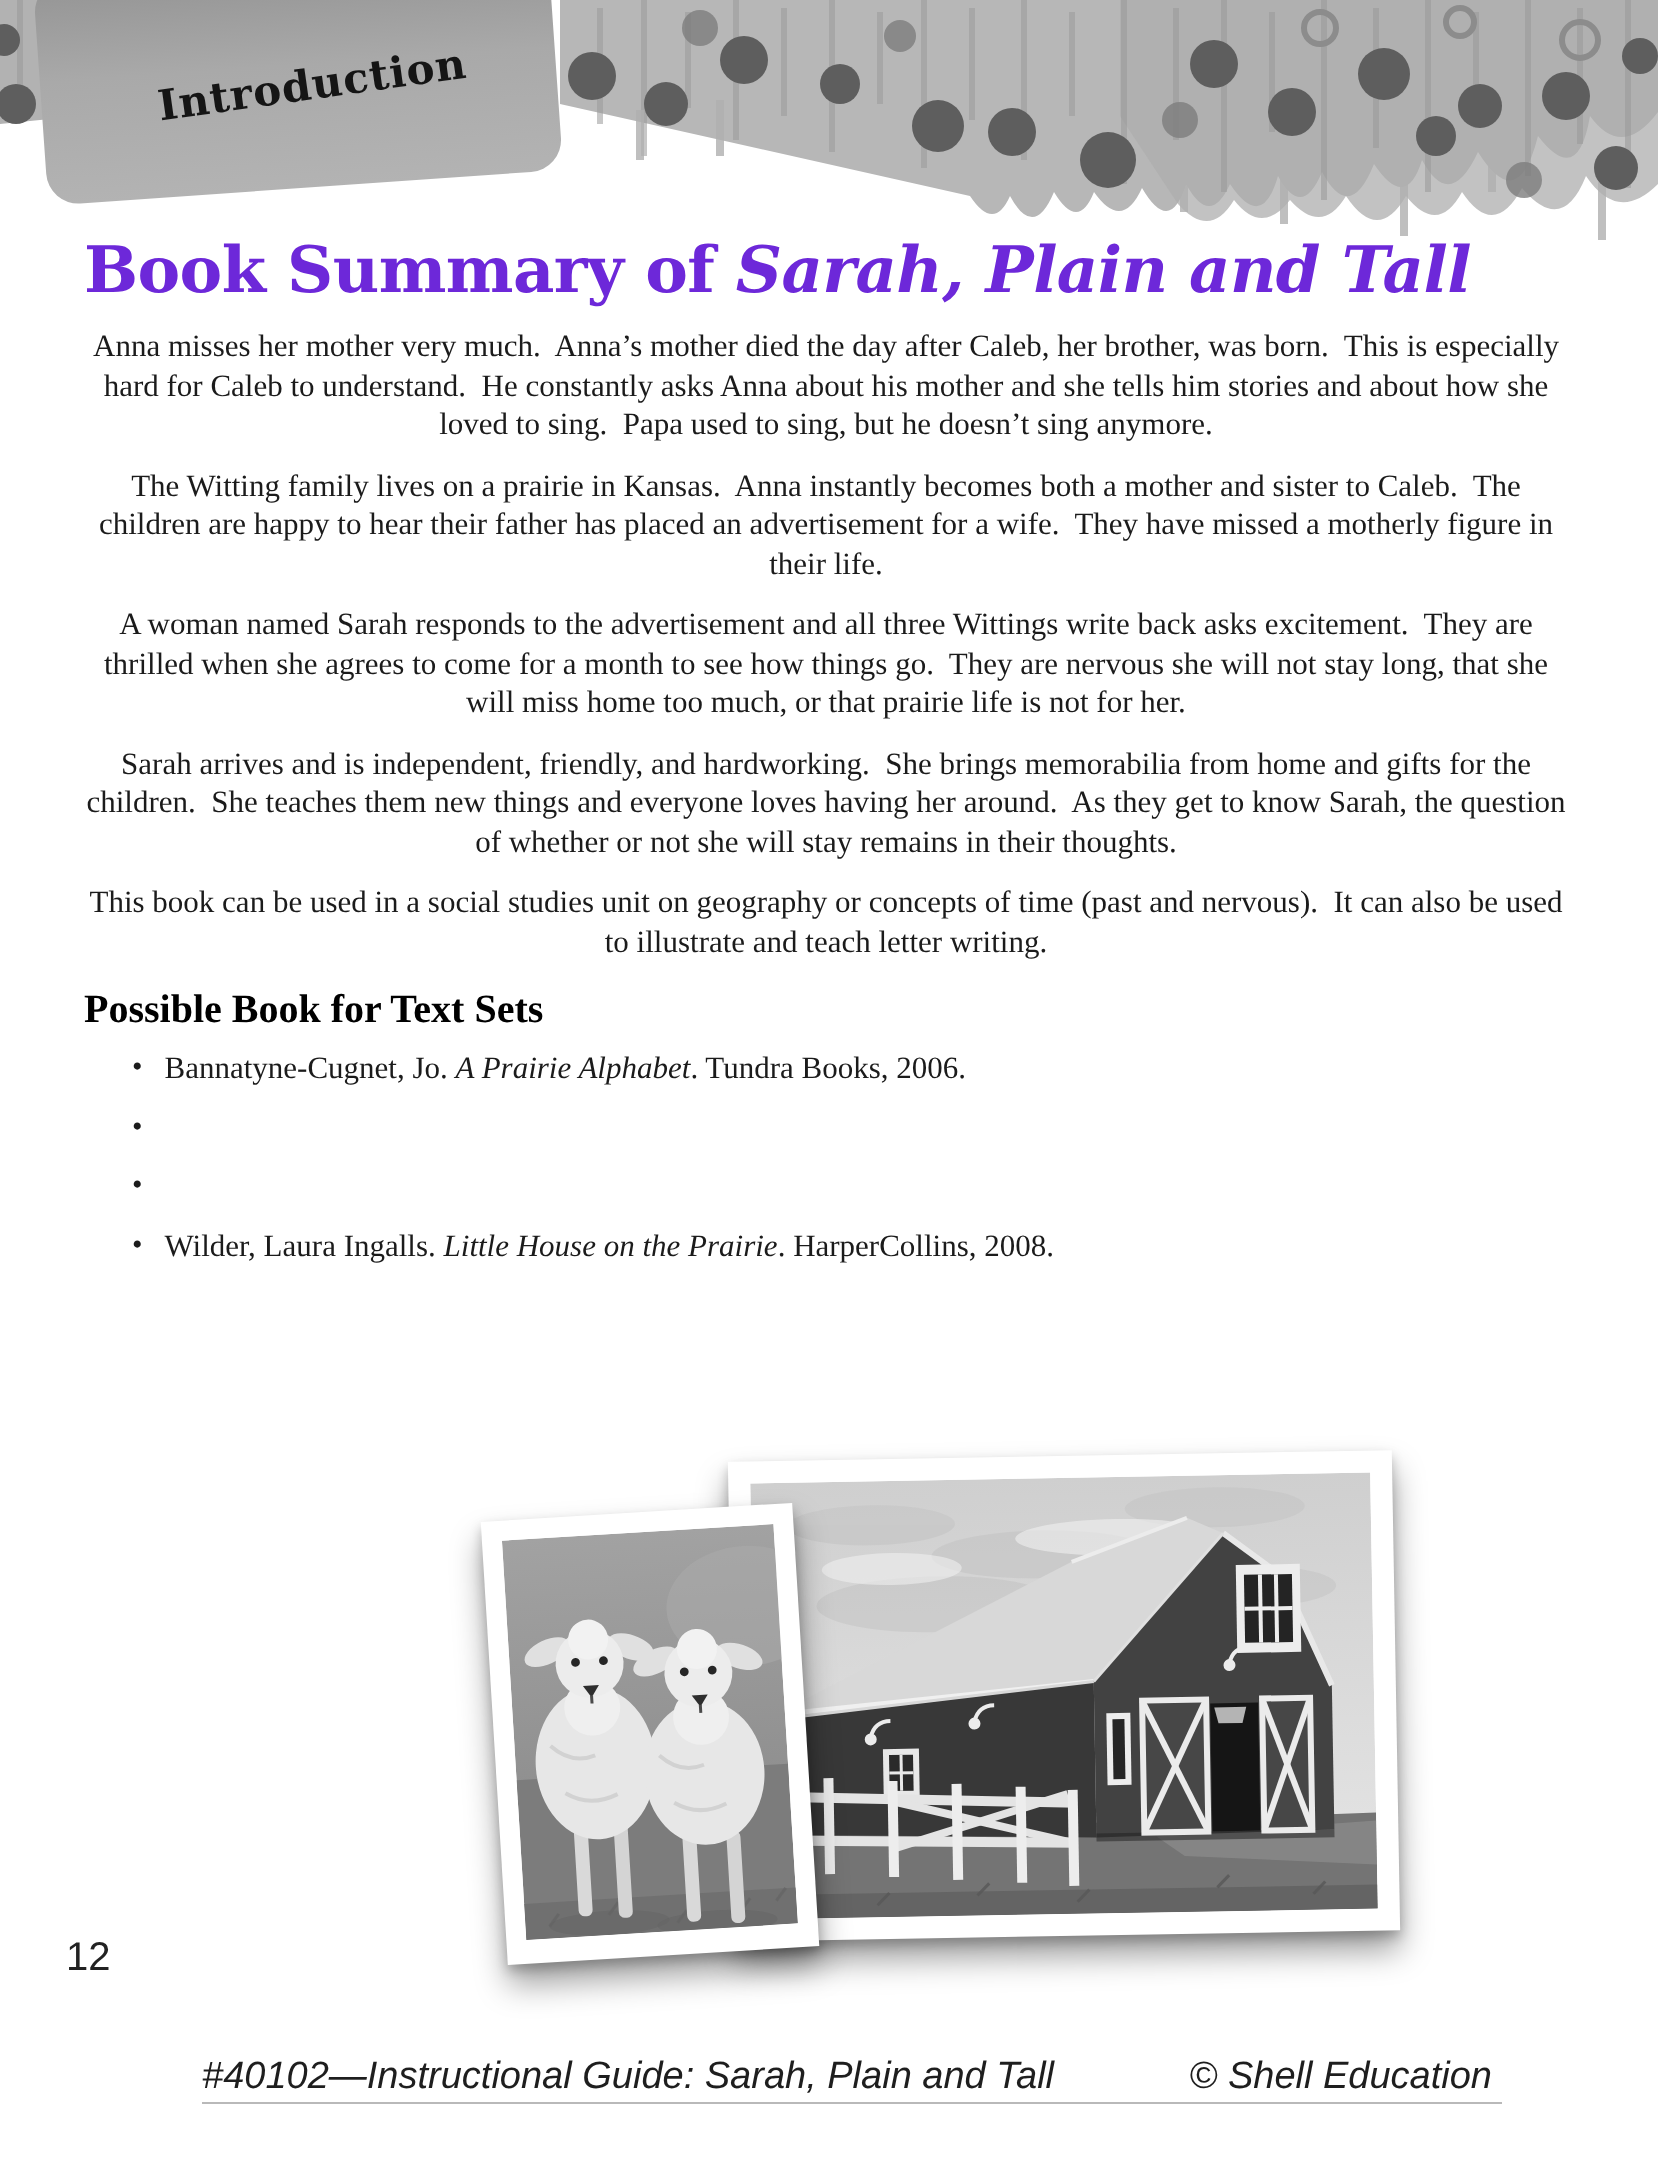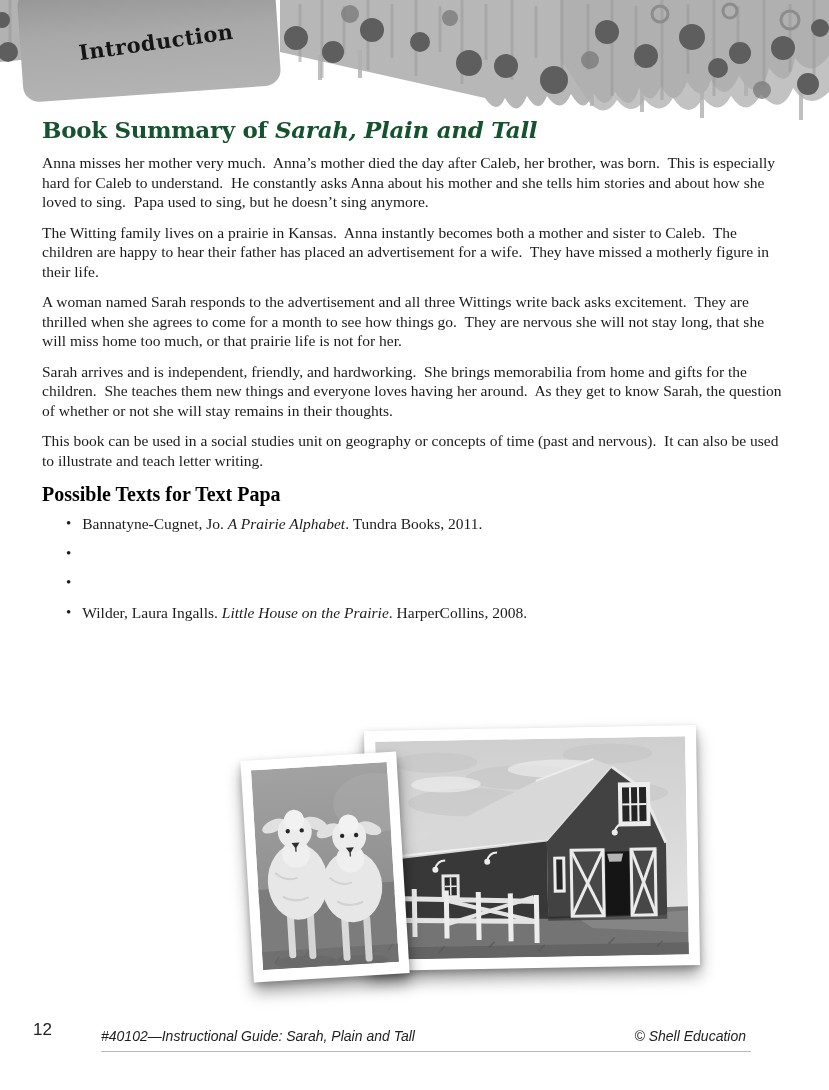--- a/index.html
+++ b/index.html
@@ -11,47 +11,47 @@
   .intro-tab{position:absolute;left:20px;top:-18px;width:258px;height:112px;
              background:linear-gradient(180deg,#949494 0%,#a9a9a9 45%,#b3b3b3 100%);
              border-radius:16px;transform:rotate(-4deg);}
   .intro-tab-label{position:absolute;left:58px;top:48px;transform:rotate(-4deg);
              font-family:"DejaVu Serif",serif;font-weight:bold;font-size:21px;
              letter-spacing:.5px;color:#151515;}
 
   
   .content{position:absolute;left:42px;top:116px;width:748px;}
   h1.page-title{margin:0 0 10px 0;font-family:"DejaVu Serif",serif;font-weight:bold;
-             font-size:23px;letter-spacing:-0.3px;color:#14532d;}
+             font-size:32px;letter-spacing:-0.3px;color:#6d28d9;}
   h1 .book-em{font-style:italic;}
   p.body-par{margin:0 0 11px 0;font-size:15.5px;line-height:19.5px;white-space:pre-wrap;
-             max-width:742px;}
+             max-width:742px;text-align:center;}
   h2.section-heading{margin:13px 0 8px 0;font-size:20px;font-weight:bold;color:#000;}
   ul.book-list{list-style:none;margin:2px 0 0 0;padding:0 0 0 24px;}
   ul.book-list li{display:flex;align-items:flex-start;font-size:15.5px;line-height:19.5px;
              margin-bottom:10px;}
   .bullet{flex:0 0 auto;margin-right:11px;font-size:15px;line-height:19.5px;}
   .btitle{font-style:italic;}
 
   
   .photos{position:absolute;left:0;top:712px;width:829px;height:315px;}
   .polaroid{position:absolute;background:#fff;
             box-shadow:0 10px 16px rgba(0,0,0,.38),0 3px 6px rgba(0,0,0,.22);}
   .sheep-card{left:247px;top:44px;width:136px;height:202px;padding:10px;
             transform:rotate(-3.5deg);z-index:3;}
   .barn-card{left:366px;top:16px;width:310px;height:218px;padding:11px;
             transform:rotate(-1deg);z-index:2;}
   .polaroid svg{display:block;}
 
   
-  .page-number{position:absolute;left:33px;top:1020px;font-family:"Liberation Sans",sans-serif;
-            font-size:17px;color:#222;}
+  .page-number{position:absolute;left:33px;top:968px;font-family:"Liberation Sans",sans-serif;
+            font-size:20px;color:#222;}
   .footer-line{position:absolute;left:101px;top:1028px;width:645px;display:flex;
             justify-content:space-between;font-family:"Liberation Sans",sans-serif;
-            font-style:italic;font-size:14px;color:#1e1e1e;}
+            font-style:italic;font-size:19px;color:#1e1e1e;}
   .footer-rule{position:absolute;left:101px;top:1051px;width:650px;height:1px;
             background:#b9b9b9;}
 </style>
 </head>
 <body>
 
 <div class="page">
 
   <div class="header-band">
     <svg width="829" height="135" viewBox="0 0 829 135" aria-hidden="true">
@@ -137,25 +137,25 @@
   <div class="content">
     <h1 class="page-title"><span>Book Summary of </span><span class="book-em">Sarah, Plain and Tall</span></h1>
 
     <p class="body-par">Anna misses her mother very much.  Anna’s mother died the day after Caleb, her brother, was born.  This is especially hard for Caleb to understand.  He constantly asks Anna about his mother and she tells him stories and about how she loved to sing.  Papa used to sing, but he doesn’t sing anymore.</p>
     <p class="body-par">The Witting family lives on a prairie in Kansas.  Anna instantly becomes both a mother and sister to Caleb.  The children are happy to hear their father has placed an advertisement for a wife.  They have missed a motherly figure in their life.</p>
     <p class="body-par">A woman named Sarah responds to the advertisement and all three Wittings write back asks excitement.  They are thrilled when she agrees to come for a month to see how things go.  They are nervous she will not stay long, that she will miss home too much, or that prairie life is not for her.</p>
     <p class="body-par">Sarah arrives and is independent, friendly, and hardworking.  She brings memorabilia from home and gifts for the children.  She teaches them new things and everyone loves having her around.  As they get to know Sarah, the question of whether or not she will stay remains in their thoughts.</p>
 
     <p class="body-par">This book can be used in a social studies unit on geography or concepts of time (past and nervous).  It can also be used to illustrate and teach letter writing.</p>
 
-    <h2 class="section-heading">Possible Texts for Text Papa</h2>
+    <h2 class="section-heading">Possible Book for Text Sets</h2>
     <ul class="book-list">
       <li>
         <span class="bullet">•</span>
-        <span><span>Bannatyne-Cugnet, Jo. </span><span class="btitle">A Prairie Alphabet</span><span>. Tundra Books, 2011.</span></span>
+        <span><span>Bannatyne-Cugnet, Jo. </span><span class="btitle">A Prairie Alphabet</span><span>. Tundra Books, 2006.</span></span>
       </li>
       <li>
         <span class="bullet">•</span>
       </li>
       <li>
         <span class="bullet">•</span>
       </li>
       <li>
         <span class="bullet">•</span>
         <span><span>Wilder, Laura Ingalls. </span><span class="btitle">Little House on the Prairie</span><span>. HarperCollins, 2008.</span></span>

